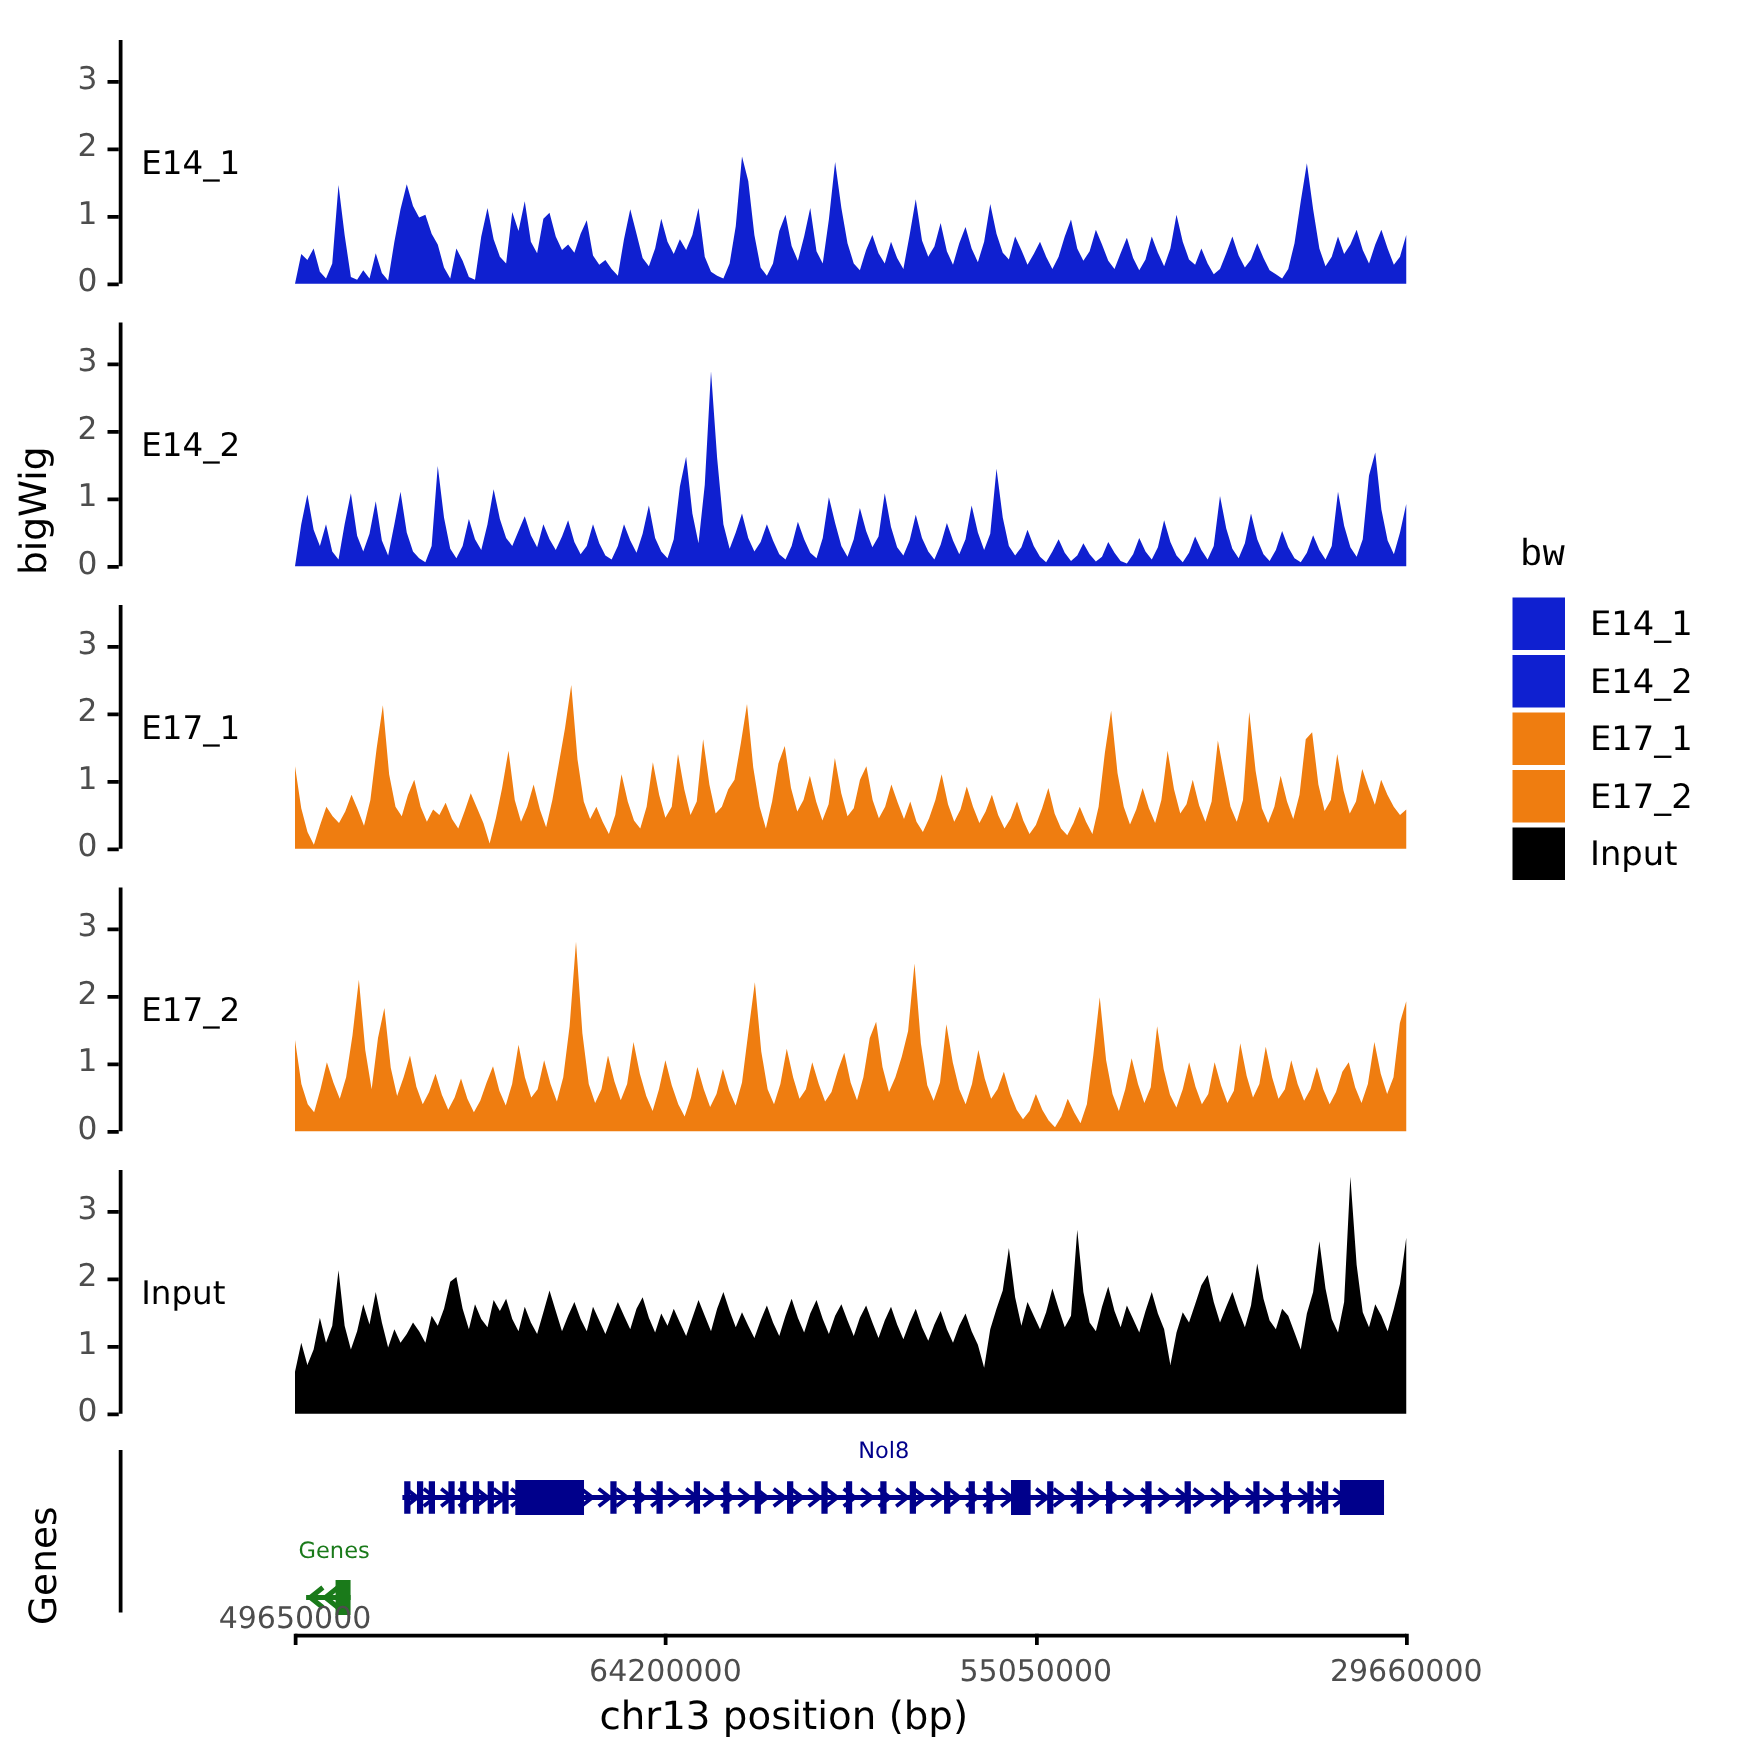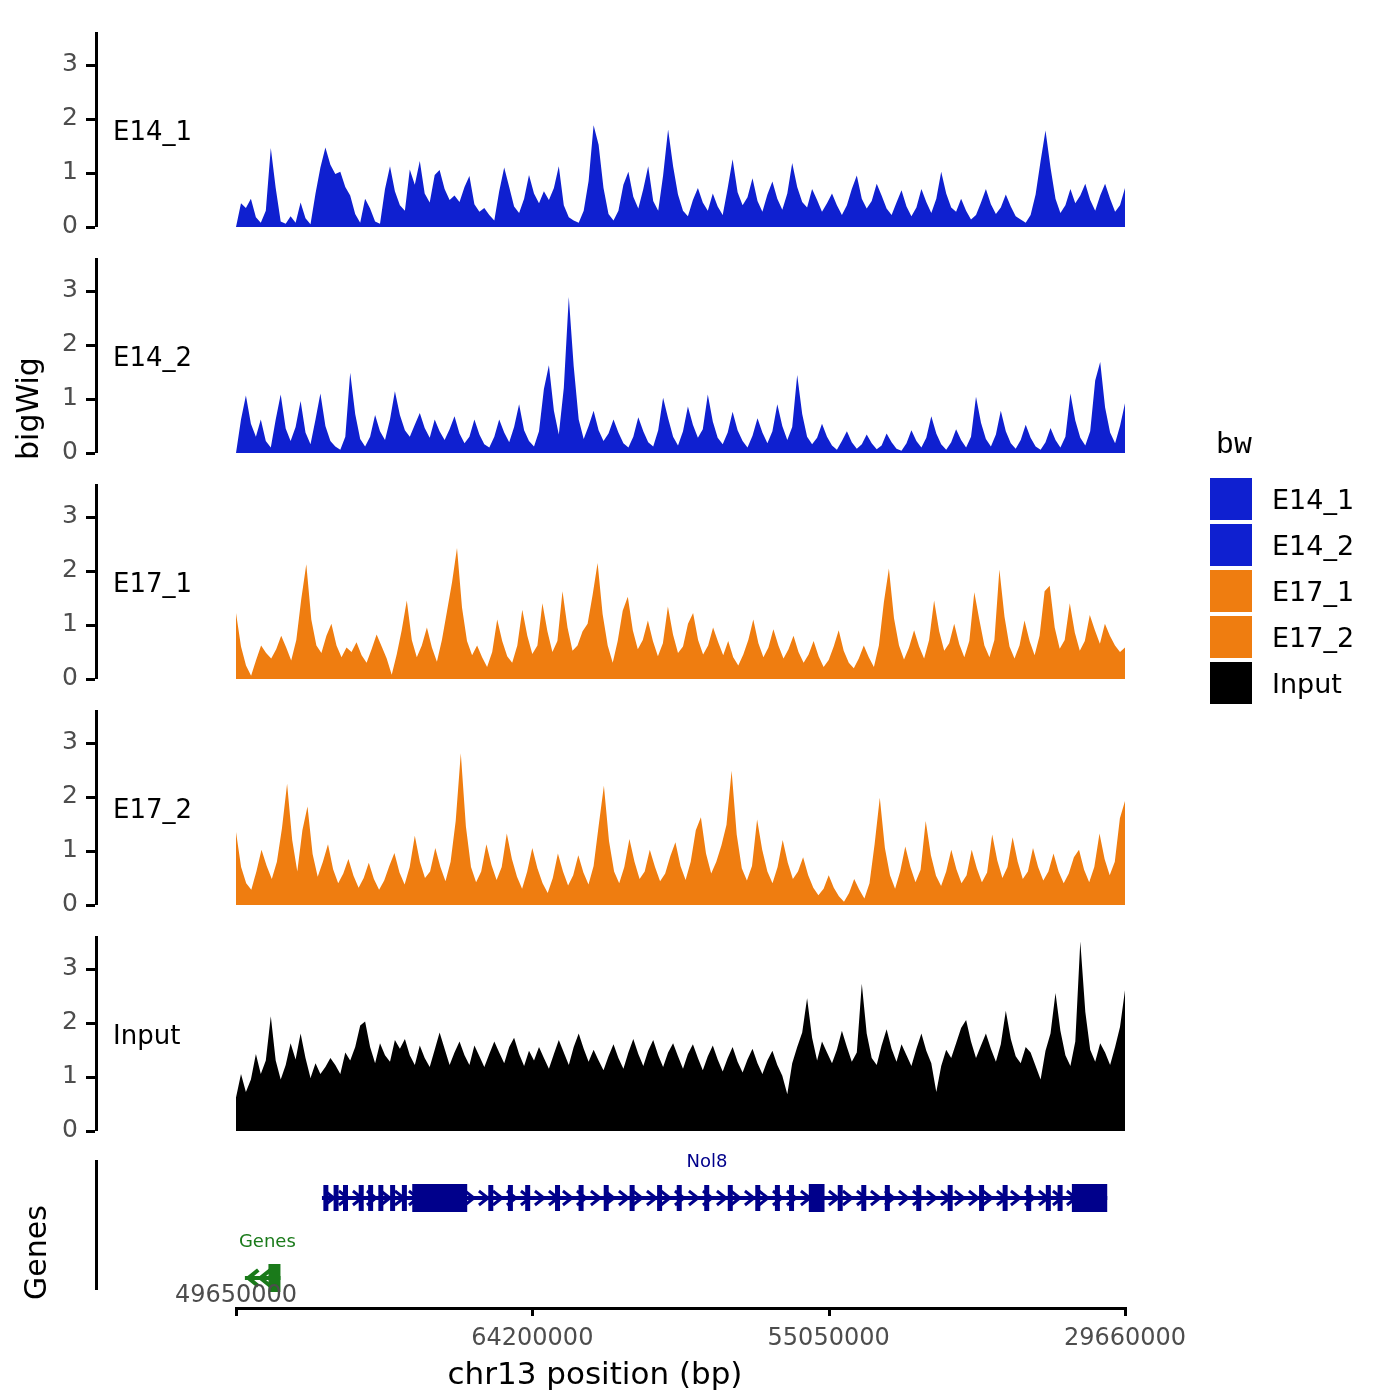--- a/index.html
+++ b/index.html
@@ -49,20 +49,21 @@
     white-space: nowrap;
   }
   .xlab-text {
     position: absolute;
     left: 0px;
     top: 1355px;
     width: 1190px;
     text-align: center;
     font-size: 31px;
     color: #000;
+    padding-left: 32px;
   }
 
   .tick-label {
     position: absolute;
     font-size: 25px;
     color: #4d4d4d;
     text-align: right;
     white-space: nowrap;
   }
   .xtick-label {

